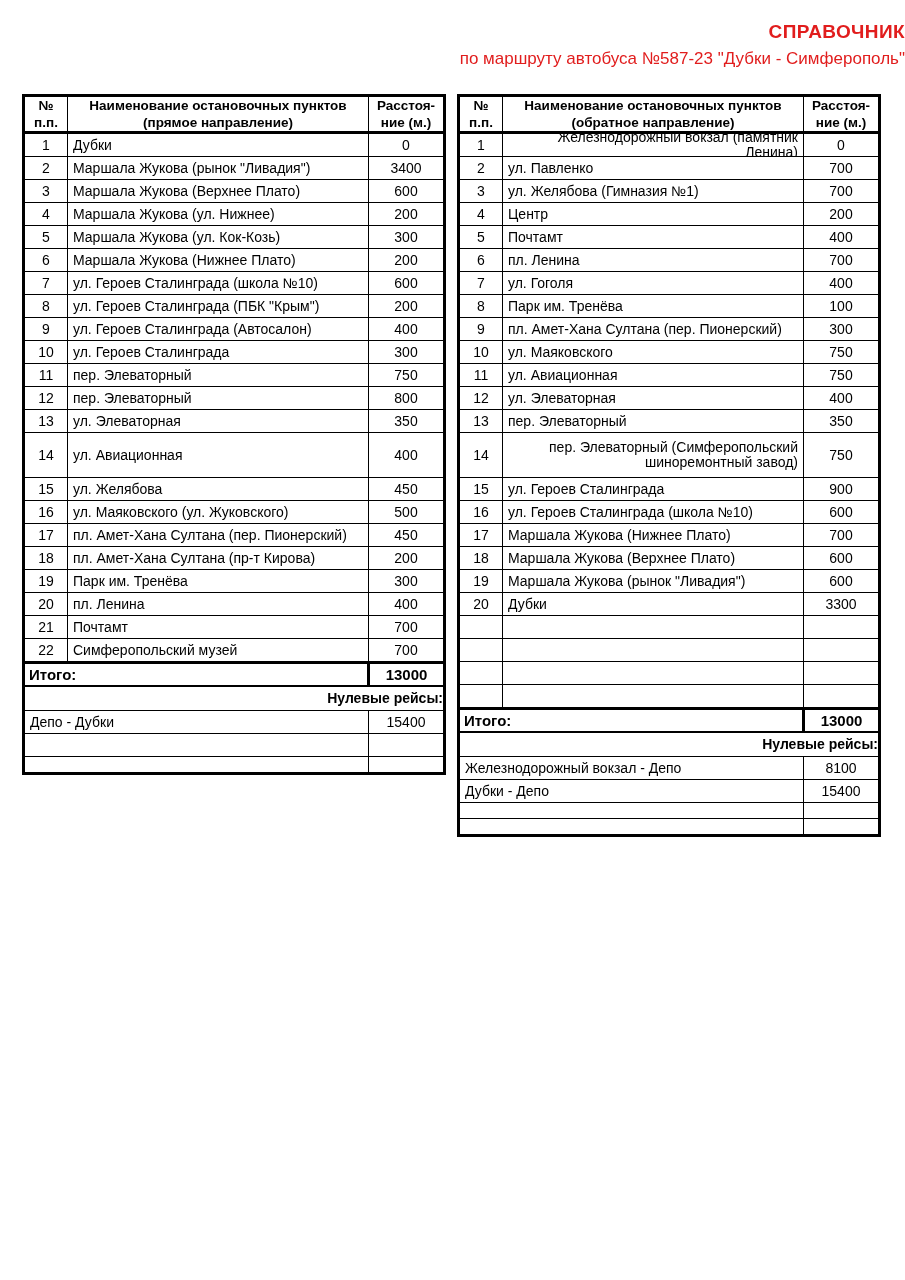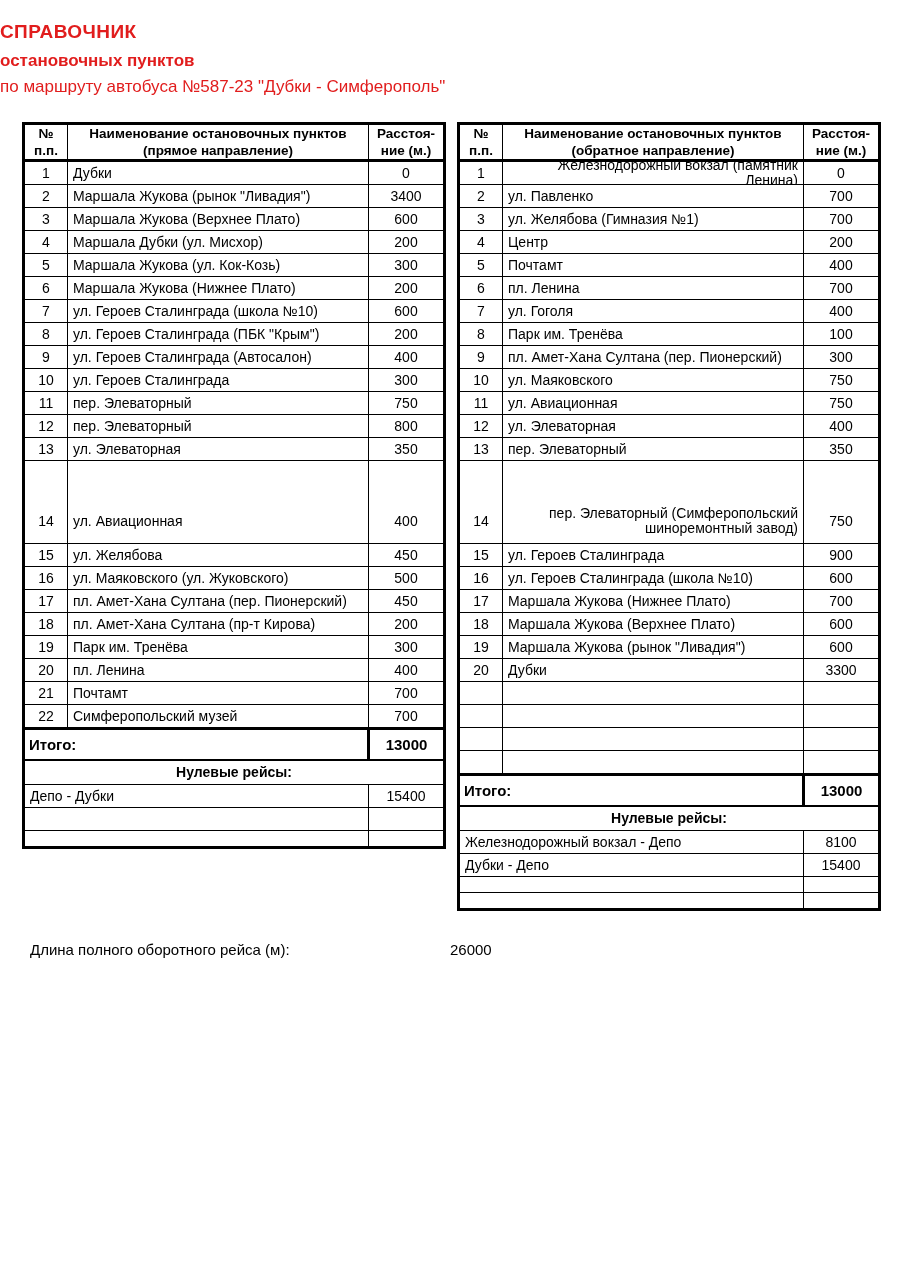--- a/index.html
+++ b/index.html
@@ -6,21 +6,21 @@
   html, body { background: #ffffff; }
   .page {
     width: 905px;
     height: 1280px;
     background: #ffffff;
     font-family: "Liberation Sans", sans-serif;
     color: #000;
     overflow: hidden;
   }
   
-  .titles { text-align: left; padding-top: 21px; }
+  .titles { text-align: right; padding-top: 21px; }
   .title-line1 { font-size: 19px; font-weight: bold; letter-spacing: .4px; }
   .title-line2 { font-size: 17px; font-weight: bold; margin-top: 8px; }
   .title-line3 { font-size: 17px; font-weight: normal; margin-top: 6px; }
 
   
   .tables-wrap {
     display: flex;
     gap: 11px;
     margin: 25px 0 0 22px;
     align-items: flex-start;
@@ -55,58 +55,57 @@
     overflow: hidden;
     line-height: 15px;
     text-align: center;
   }
   .cw.name {
     justify-content: flex-start;
     text-align: right;
     padding: 0 5px;
   }
   
-  #tbody-0 tr:nth-child(14) .cw, #tbody-1 tr:nth-child(14) .cw { height: 44px; margin-top: 38px; }
+  #tbody-0 tr:nth-child(14) .cw, #tbody-1 tr:nth-child(14) .cw { height: 44px; }
   
 
   
   tr.total-row td {
     border-top: 3px solid #000;
     border-bottom: 2px solid #000;
-    height: 31px;
+    height: 23px;
     font-weight: bold;
     font-size: 15px;
   }
   td.total-label { text-align: left; padding-left: 4px; }
   td.total-value { text-align: center; border-left: 3px solid #000; }
   tr.section-row td {
     height: 25px;
     font-weight: bold;
     font-size: 14px;
-    text-align: center;
+    text-align: right;
   }
   #zbody-0 tr:nth-child(n+3) .cw, #zbody-1 tr:nth-child(n+3) .cw { height: 15px; }
 
   
   .footer-line {
     display: flex;
     margin: 30px 0 0 30px;
     font-size: 15px;
   }
   .footer-label { width: 420px; }
   .footer-value { }
 </style>
 </head>
 <body>
 
 <div class="page">
 
   <div class="titles">
     <div class="title-line1" style="color: rgb(225, 29, 29);">СПРАВОЧНИК</div>
-    <div class="title-line2" style="color: rgb(225, 29, 29);">остановочных пунктов</div>
     <div class="title-line3" style="color: rgb(225, 29, 29);">по маршруту автобуса №587-23 "Дубки - Симферополь"</div>
   </div>
 
   <div class="tables-wrap">
 
     <table class="stops-table">
       <colgroup>
           <col class="col-num">
           <col>
           <col class="col-dist">
@@ -174,21 +173,21 @@
             </td>
           </tr>
           <tr>
             <td>
               <div class="cw num">
                 <span>4</span>
               </div>
             </td>
             <td>
               <div class="cw name">
-                <span>Маршала Дубки (ул. Мисхор)</span>
+                <span>Маршала Жукова (ул. Нижнее)</span>
               </div>
             </td>
             <td>
               <div class="cw dist">
                 <span>200</span>
               </div>
             </td>
           </tr>
           <tr>
             <td>
@@ -1028,18 +1027,14 @@
               <div class="cw dist">
                 <span></span>
               </div>
             </td>
           </tr>
         </tbody>
     </table>
 
   </div>
 
-  <div class="footer-line">
-    <span class="footer-label">Длина полного оборотного рейса (м):</span>
-    <span class="footer-value">26000</span>
-  </div>
 
 </div>
 
 </body></html>

